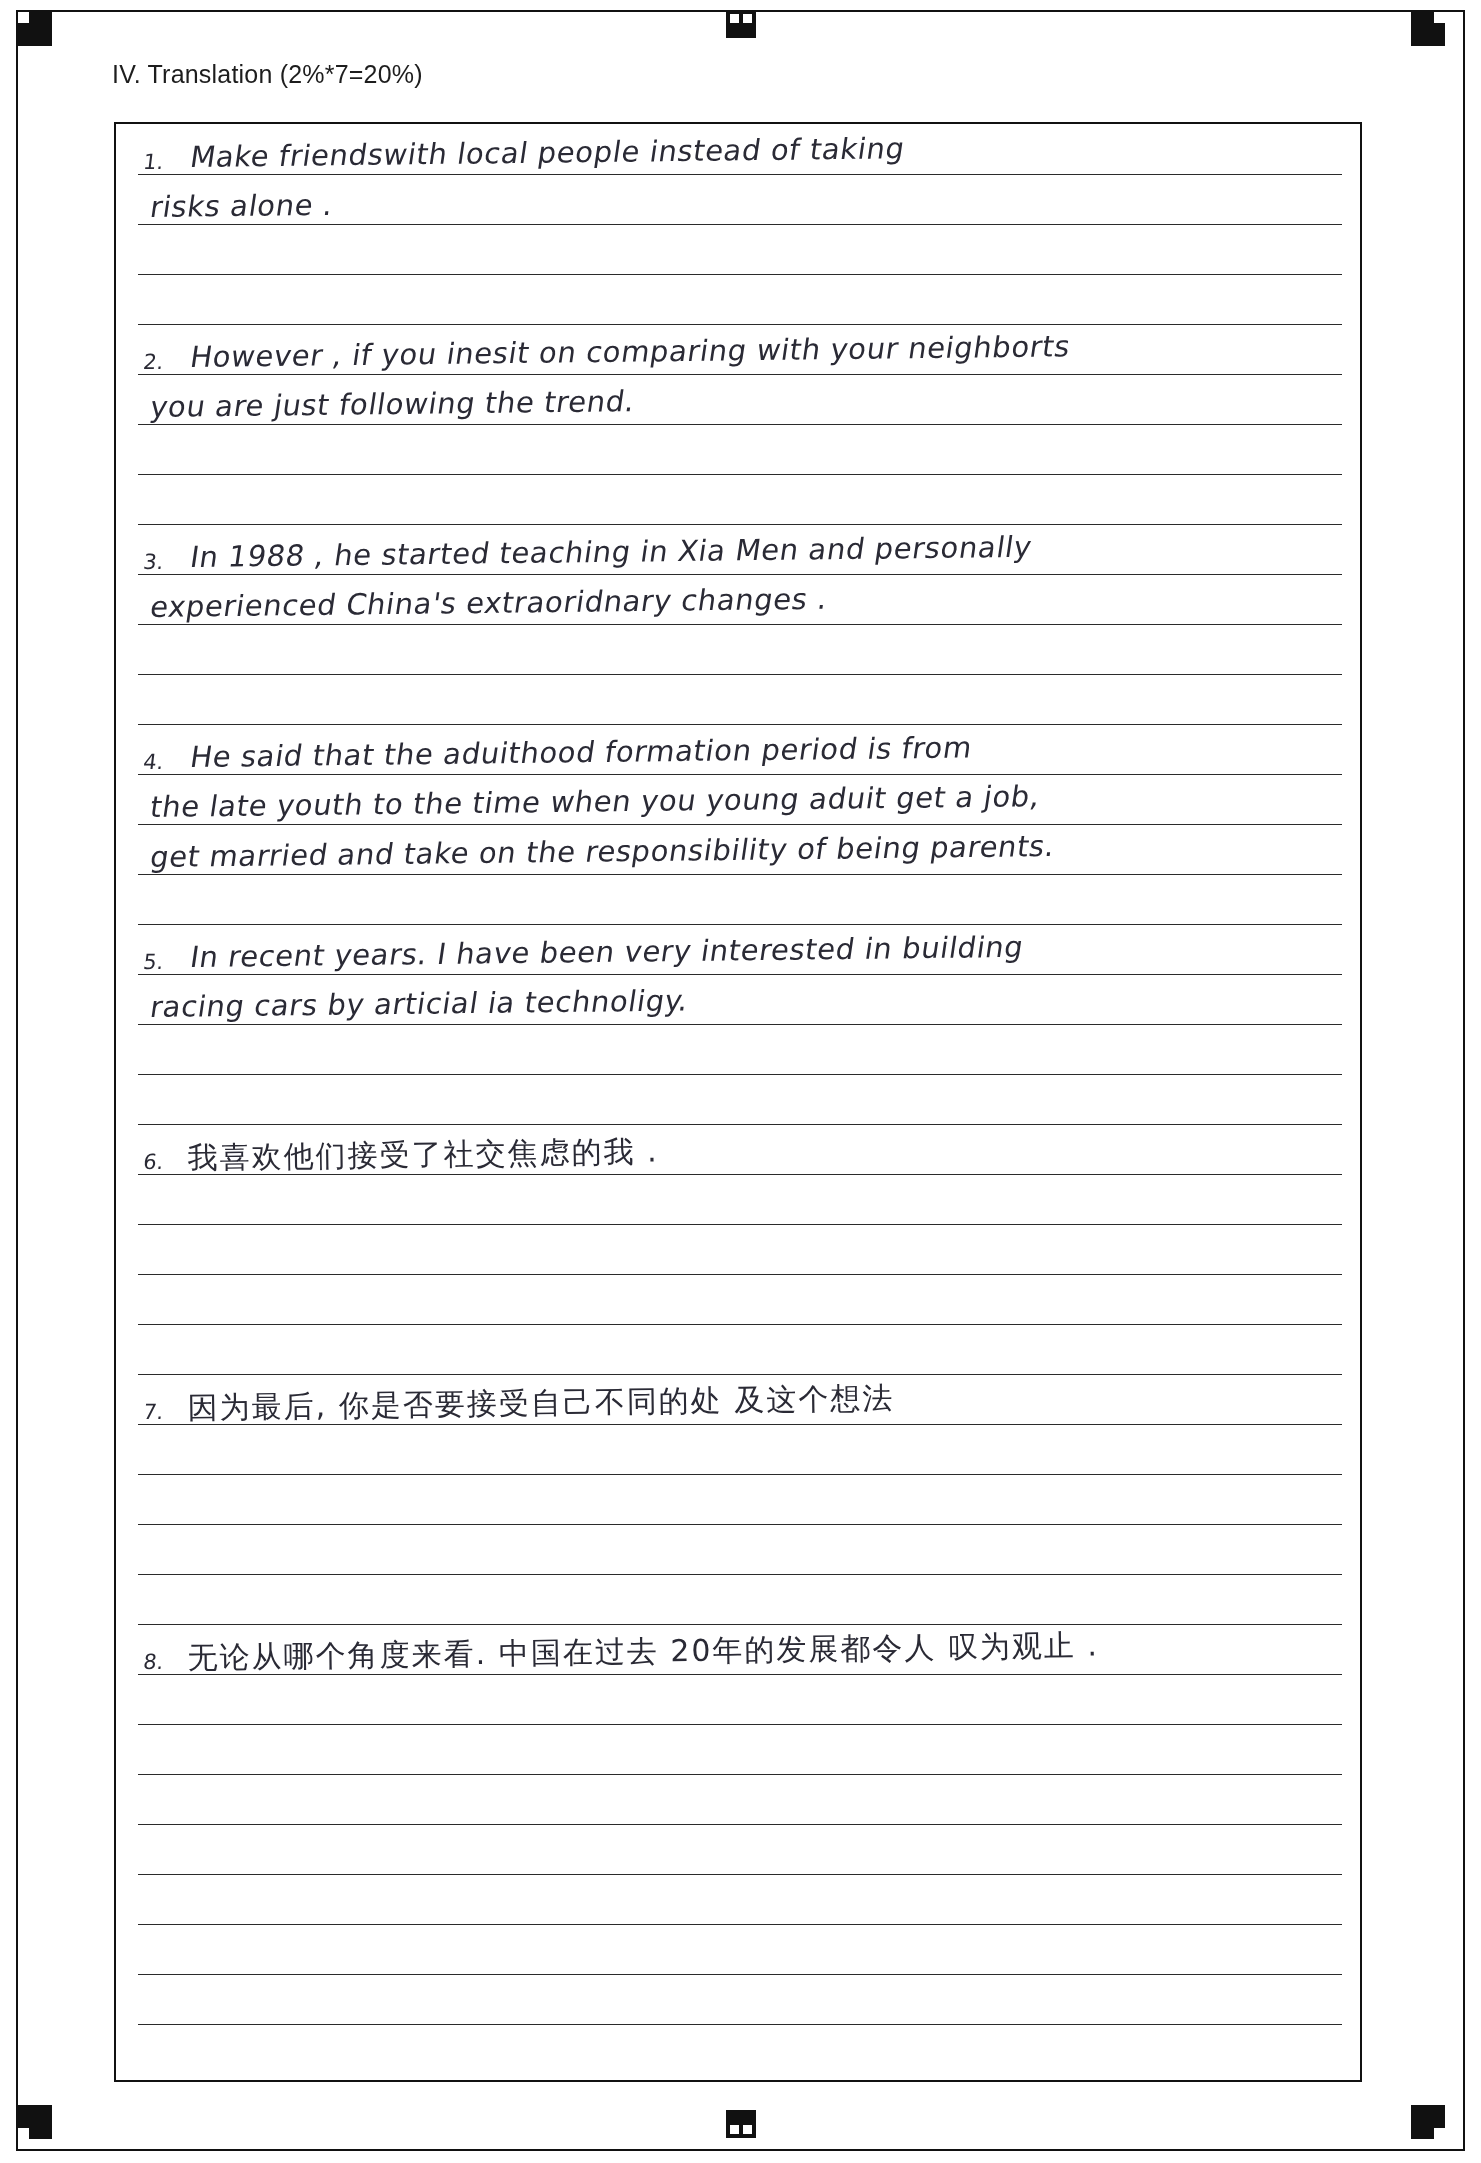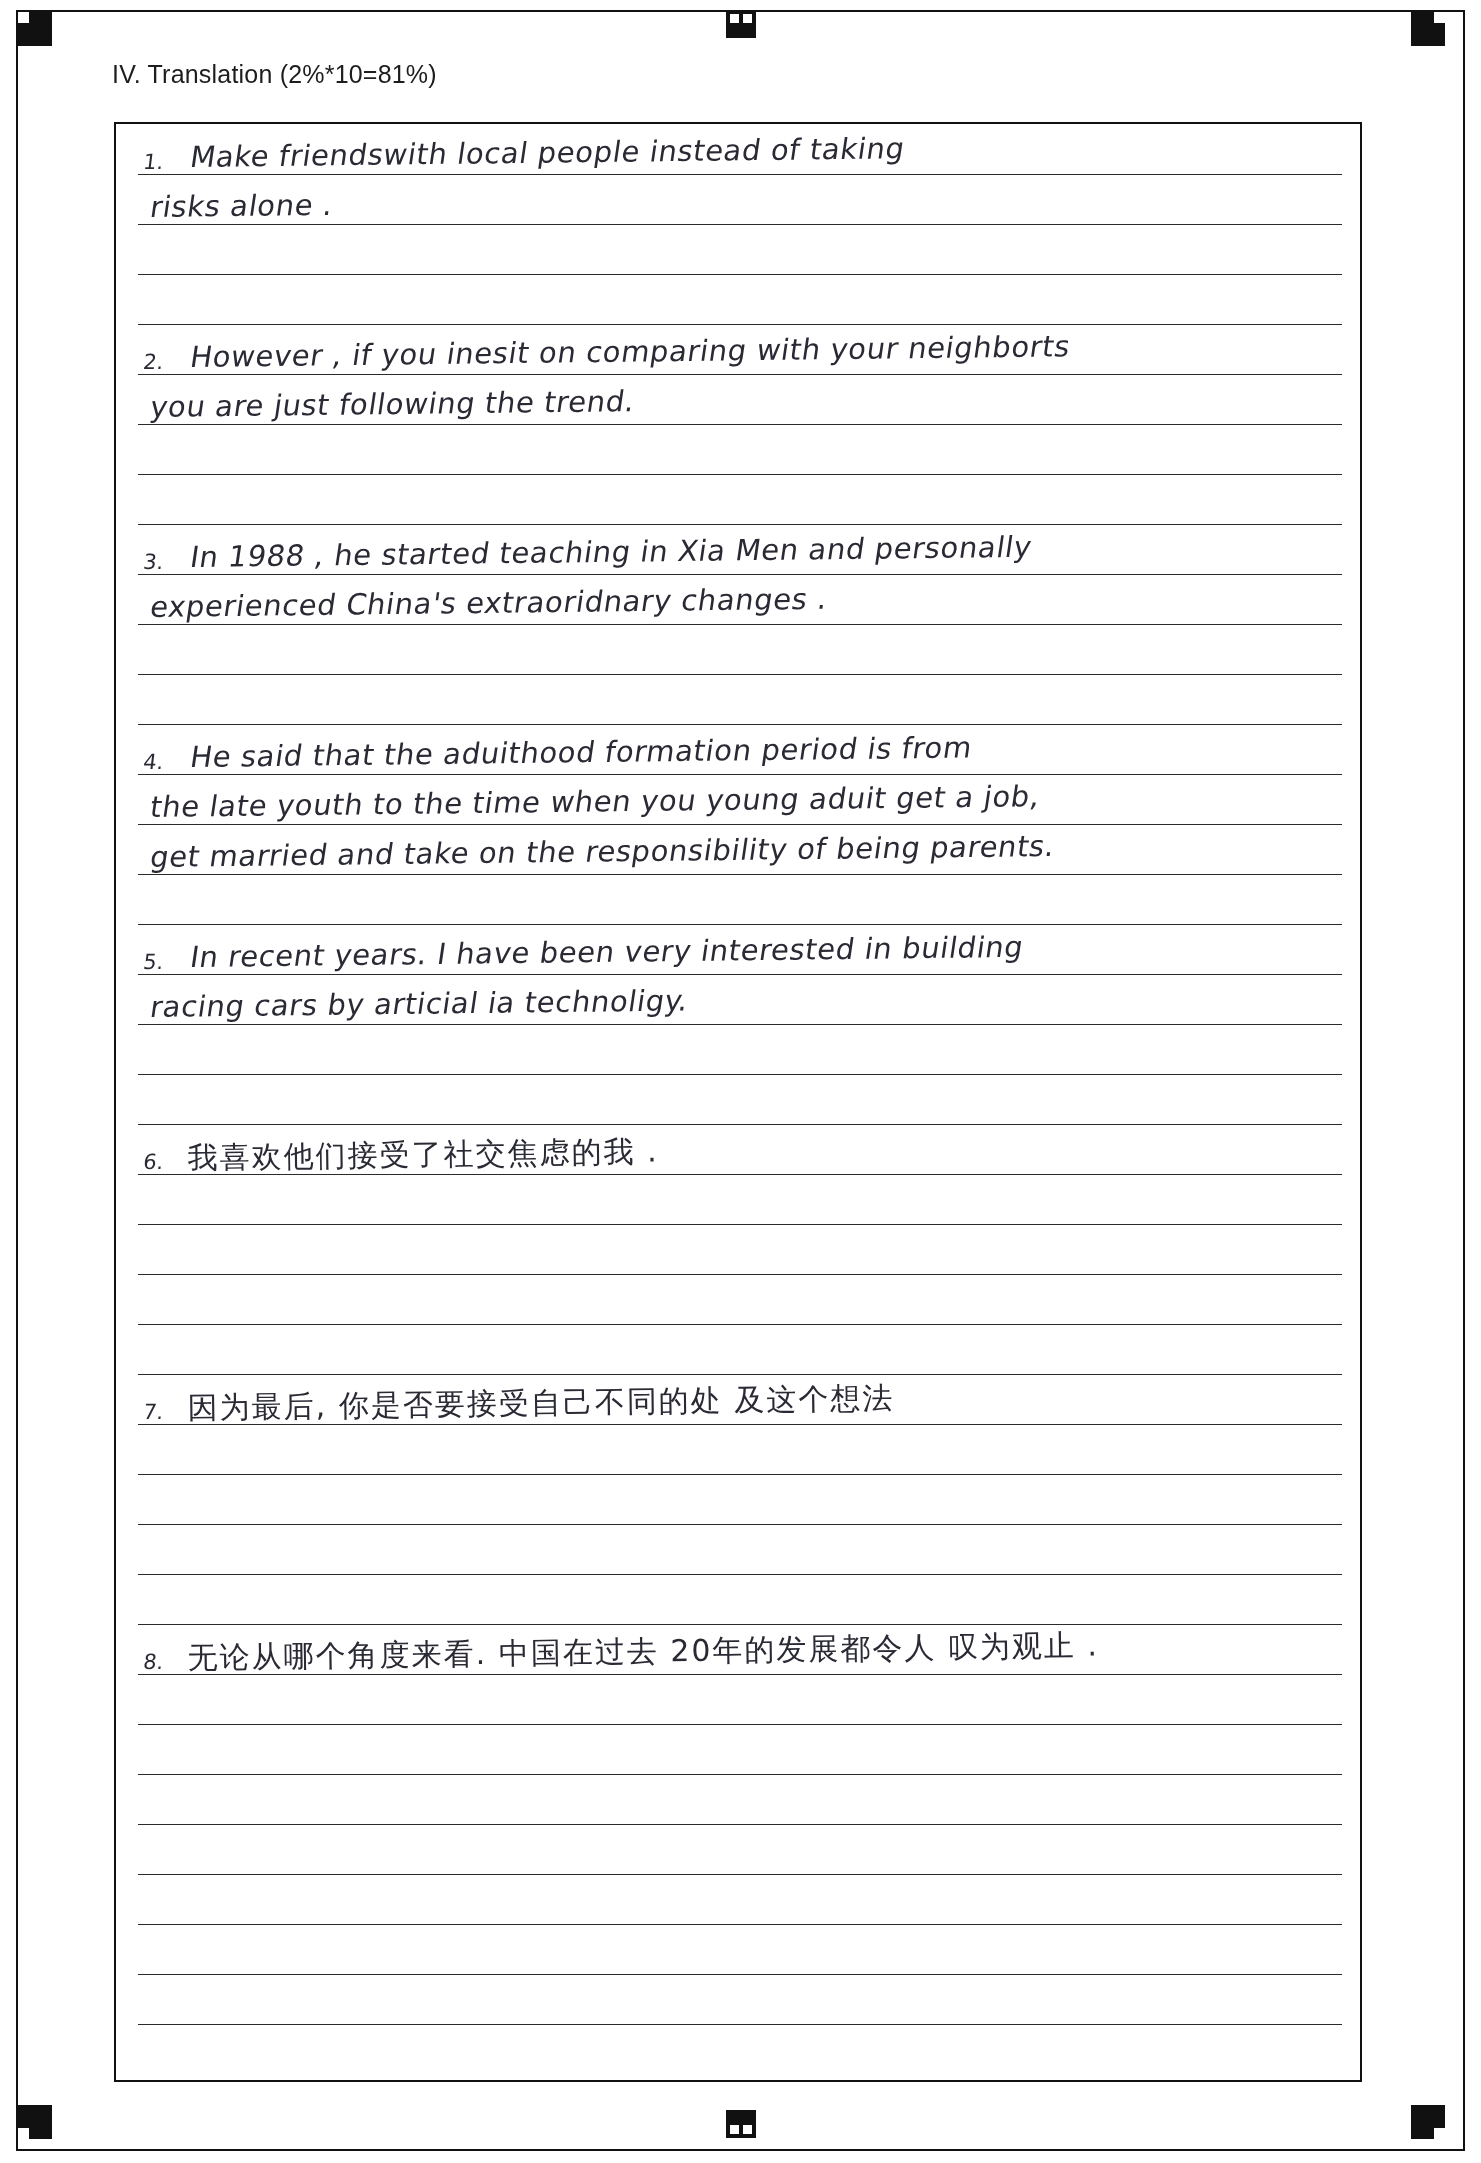--- a/index.html
+++ b/index.html
@@ -149,21 +149,21 @@
 
   <div class="reg-center reg-top">
     <span class="notch a"></span>
     <span class="notch b"></span>
   </div>
   <div class="reg-center reg-bottom">
     <span class="notch a"></span>
     <span class="notch b"></span>
   </div>
 
-  <div class="section-title">IV. Translation (2%*10=81%)</div>
+  <div class="section-title">IV. Translation (2%*7=20%)</div>
 
   <div class="answer-box">
     <div class="lines" id="rules-layer">
         <div class="rule" style="top: 50px;"></div>
         <div class="rule" style="top: 100px;"></div>
         <div class="rule" style="top: 150px;"></div>
         <div class="rule" style="top: 200px;"></div>
         <div class="rule" style="top: 250px;"></div>
         <div class="rule" style="top: 300px;"></div>
         <div class="rule" style="top: 350px;"></div>

